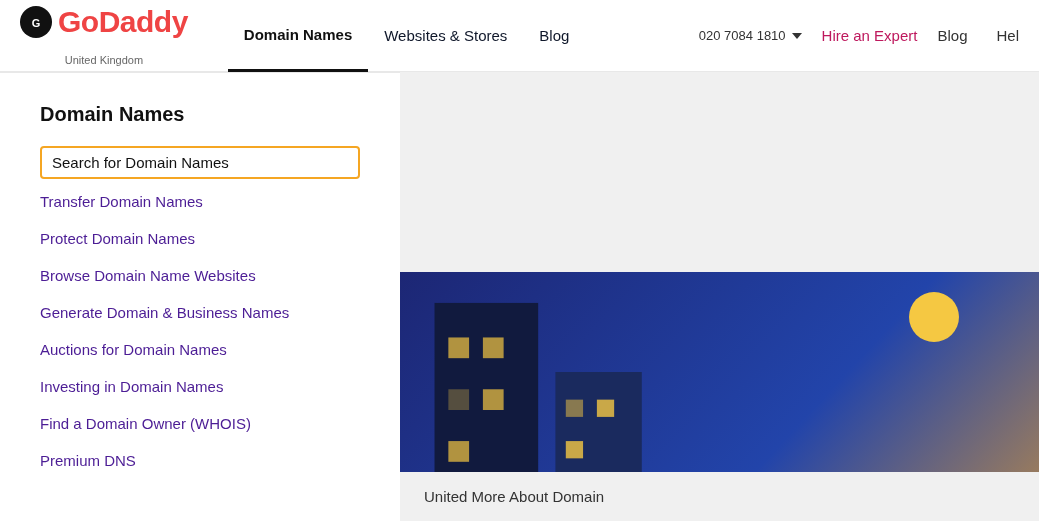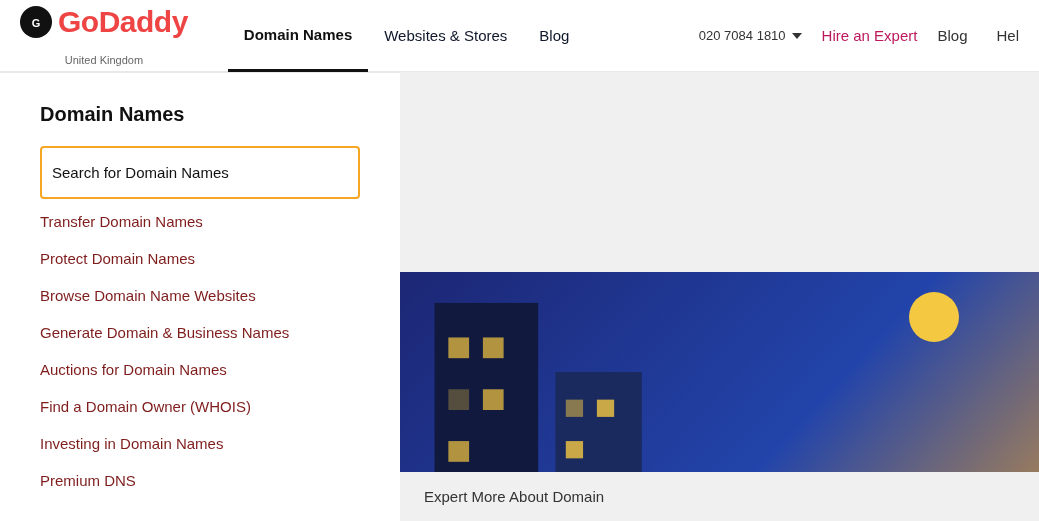--- a/index.html
+++ b/index.html
@@ -142,34 +142,34 @@
       font-size: 20px;
       font-weight: 700;
       color: #111;
       margin-bottom: 20px;
     }
 
     .dropdown-link {
       display: block;
       padding: 10px 0;
       font-size: 15px;
-      color: #7f1d1d;
+      color: #4c1d95;
       text-decoration: none;
       cursor: pointer;
       border: none;
       background: none;
       width: 100%;
       text-align: left;
     }
 
     .dropdown-link.highlighted {
       display: inline-block;
       border: 2px solid #f5a623;
       border-radius: 4px;
-      padding: 16px 10px;
+      padding: 6px 10px;
       color: #111;
       font-weight: 500;
       margin-bottom: 4px;
     }
 
     
     .dropdown-right {
       flex: 1;
       background: #f0f0f0;
       display: flex;
@@ -286,24 +286,24 @@
     
     <a class="dropdown-link">Browse Domain Name Websites</a>
 
     
     <a class="dropdown-link">Generate Domain &amp; Business Names</a>
 
     
     <a class="dropdown-link">Auctions for Domain Names</a>
 
     
+    <a class="dropdown-link">Investing in Domain Names</a>
+
+    
     <a class="dropdown-link">Find a Domain Owner (WHOIS)</a>
-
-    
-    <a class="dropdown-link">Investing in Domain Names</a>
 
     
     <a class="dropdown-link">Premium DNS</a>
   </div>
 
   <div class="dropdown-right">
     <div class="promo-image">
 
       <div class="moon"></div>
 
@@ -336,21 +336,21 @@
 
         <rect x="0" y="165" width="185" height="35" fill="#f5a623"></rect>
 
         <circle cx="90" cy="148" r="10" fill="#7b3fa0"></circle>
         <rect x="84" y="158" width="12" height="18" fill="#7b3fa0" rx="2"></rect>
 
         <text x="110" y="160" font-size="48" font-weight="900" fill="white" font-family="Arial" opacity="0.95" font-style="italic">www</text>
       </svg>
     </div>
 
-    <div class="promo-label">Expert More About Domain</div>
+    <div class="promo-label">United More About Domain</div>
   </div>
 </div>
 
 <div class="bottom-strip">
   <div class="bottom-strip-item" style="background:#ddd;"></div>
   <div class="bottom-strip-item" style="background:#e8e8e8;"></div>
   <div class="bottom-strip-item" style="background:#eaeaea;"></div>
 </div>
 
 </body></html>

